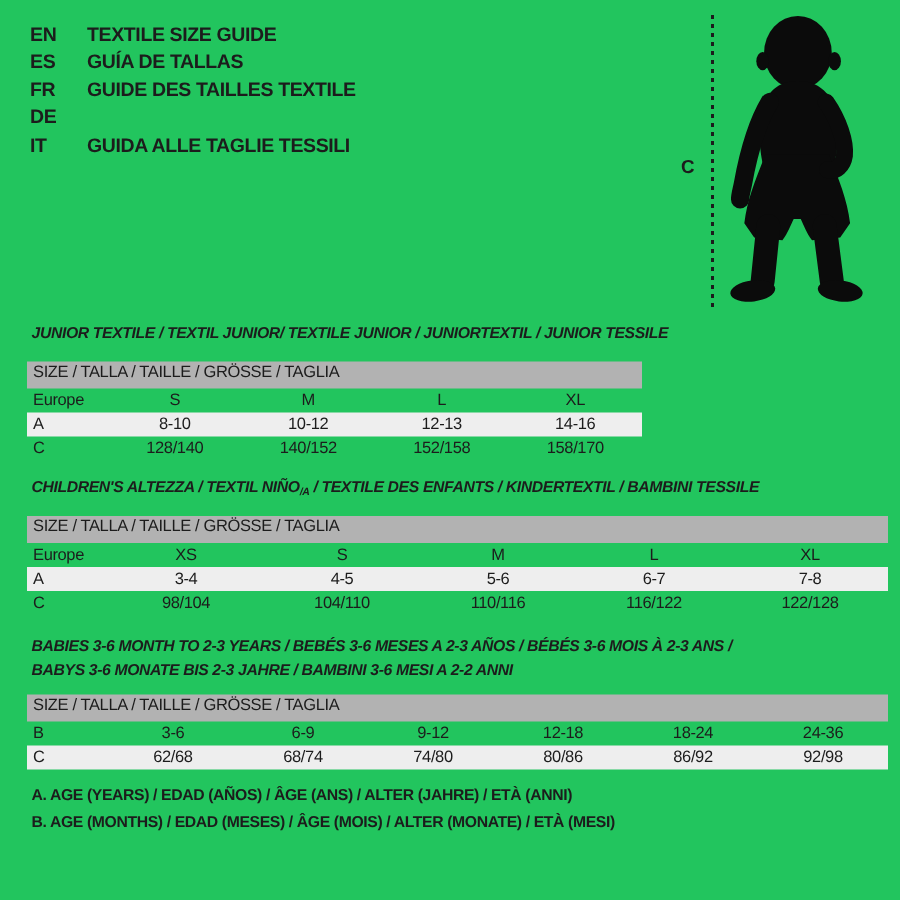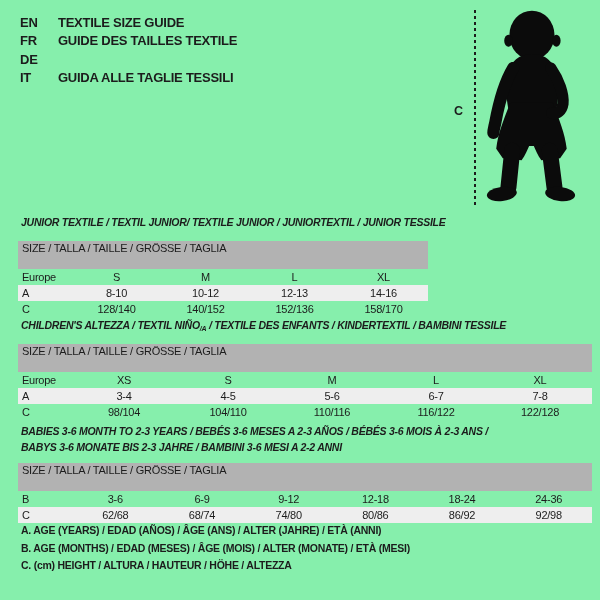--- a/index.html
+++ b/index.html
@@ -1,17 +1,17 @@
 <!DOCTYPE html>
 <html><head>
 <meta charset="utf-8">
 <style>
   html,body{margin:0;padding:0;background:#fff;}
   .page{
-    position:relative;width:600px;height:600px;background:#86efac;overflow:hidden;
+    position:relative;width:600px;height:600px;background:#22c55e;overflow:hidden;
     font-family:"Liberation Sans",sans-serif;color:#1c1c1c;letter-spacing:-0.25px;
   }
   
   .lang-list{position:absolute;left:20px;top:13px;}
   .lang-row{display:flex;height:18.5px;align-items:center;font-weight:bold;font-size:13px;}
   .lang-code{width:38px;}
   
   .figure{position:absolute;left:440px;top:0;width:160px;height:215px;}
   .dotted-line{
     position:absolute;left:34px;top:10px;width:2px;height:196px;
@@ -19,38 +19,42 @@
   }
   .measure-label{position:absolute;left:14px;top:104px;font-size:12.5px;font-weight:bold;}
   .baby-svg{position:absolute;left:44px;top:7px;width:94px;height:201px;}
   
   .sec-title{position:absolute;left:21px;font-size:10.5px;font-weight:bold;white-space:nowrap;font-style:italic;}
   .sec-title .subscript{font-size:7px;vertical-align:-2px;}
   .size-table{position:absolute;left:18px;}
   .t-junior{top:241px;width:410px;}
   .t-children{top:344px;width:574px;}
   .t-babies{top:463px;width:574px;}
-  .size-bar{height:28px;line-height:14px;background:#b2b2b2;padding-left:4px;font-size:11px;}
+  .size-bar{height:18px;line-height:14px;background:#b2b2b2;padding-left:4px;font-size:11px;}
   .trow{display:flex;height:16px;align-items:center;font-size:11px;justify-content:center;}
   .trow.shaded{background:#eeeeee;}
   .tlabel{width:50px;padding-left:4px;}
   .tcell{flex:1;text-align:center;}
   
   .footnotes{position:absolute;left:21px;top:522px;}
   .footnote{height:17.6px;line-height:17.6px;font-size:10.5px;font-weight:bold;white-space:nowrap;}
 </style>
 </head>
 <body>
 
 <div class="page">
 
   <div class="lang-list">
     <div class="lang-row">
       <span class="lang-code">EN</span>
       <span class="lang-label">TEXTILE SIZE GUIDE</span>
+    </div>
+    <div class="lang-row">
+      <span class="lang-code">ES</span>
+      <span class="lang-label">GUÍA DE TALLAS</span>
     </div>
     <div class="lang-row">
       <span class="lang-code">FR</span>
       <span class="lang-label">GUIDE DES TAILLES TEXTILE</span>
     </div>
     <div class="lang-row">
       <span class="lang-code">DE</span>
     </div>
     <div class="lang-row">
       <span class="lang-code">IT</span>
@@ -100,21 +104,21 @@
       <span class="tlabel">A</span>
       <span class="tcell">8-10</span>
       <span class="tcell">10-12</span>
       <span class="tcell">12-13</span>
       <span class="tcell">14-16</span>
     </div>
     <div class="trow">
       <span class="tlabel">C</span>
       <span class="tcell">128/140</span>
       <span class="tcell">140/152</span>
-      <span class="tcell">152/136</span>
+      <span class="tcell">152/158</span>
       <span class="tcell">158/170</span>
     </div>
   </div>
 
   <div class="sec-title" style="top:319px">
     <span>CHILDREN'S ALTEZZA / TEXTIL NIÑO</span><span class="subscript">/A</span><span> / TEXTILE DES ENFANTS / KINDERTEXTIL / BAMBINI TESSILE</span>
   </div>
   <div class="size-table t-children">
     <div class="size-bar">SIZE / TALLA / TAILLE / GRÖSSE / TAGLIA</div>
     <div class="trow">
@@ -163,16 +167,15 @@
       <span class="tcell">74/80</span>
       <span class="tcell">80/86</span>
       <span class="tcell">86/92</span>
       <span class="tcell">92/98</span>
     </div>
   </div>
 
   <div class="footnotes">
     <div class="footnote">A. AGE (YEARS) / EDAD (AÑOS) / ÂGE (ANS) / ALTER (JAHRE) / ETÀ (ANNI)</div>
     <div class="footnote">B. AGE (MONTHS) / EDAD (MESES) / ÂGE (MOIS) / ALTER (MONATE) / ETÀ (MESI)</div>
-    <div class="footnote">C. (cm) HEIGHT / ALTURA / HAUTEUR / HÖHE / ALTEZZA</div>
   </div>
 
 </div>
 
 </body></html>

